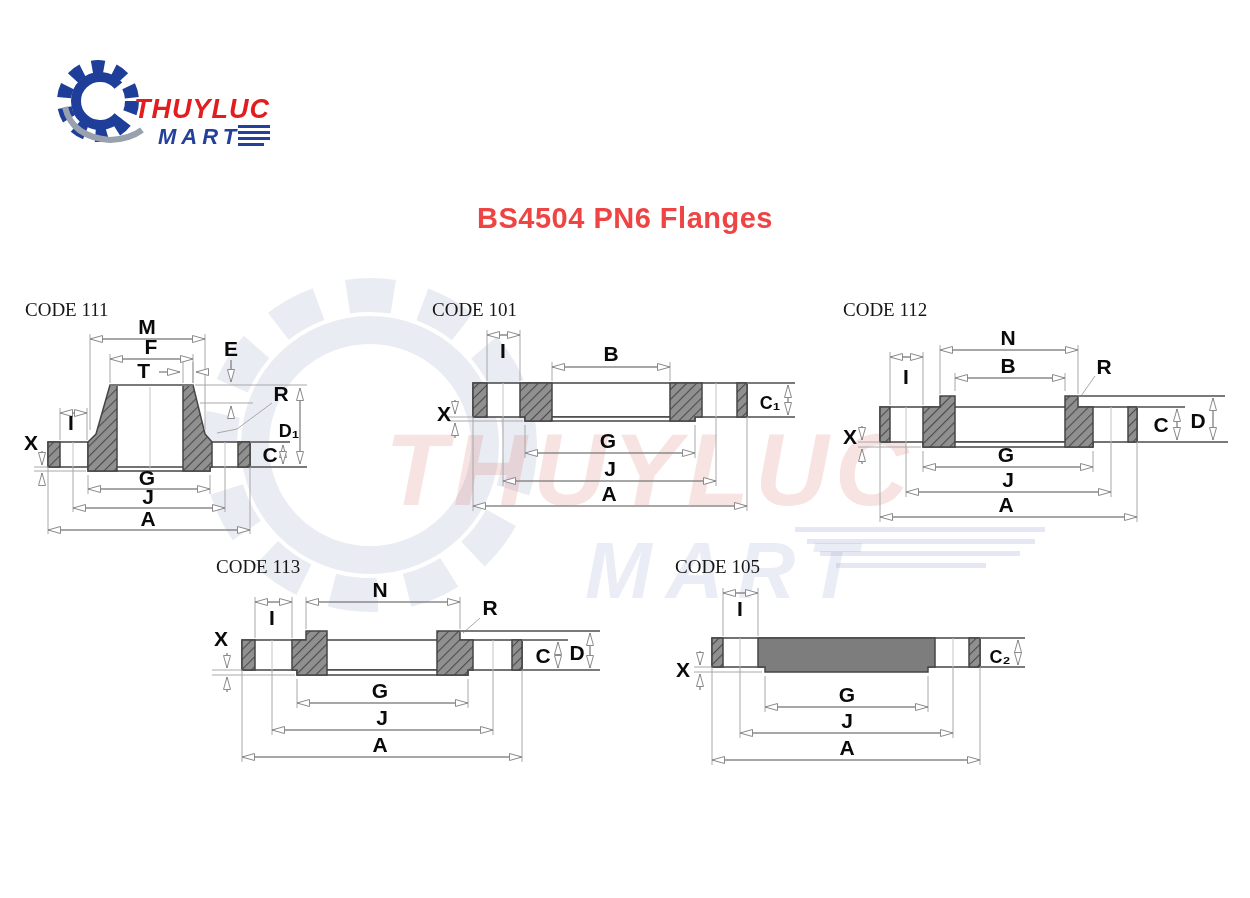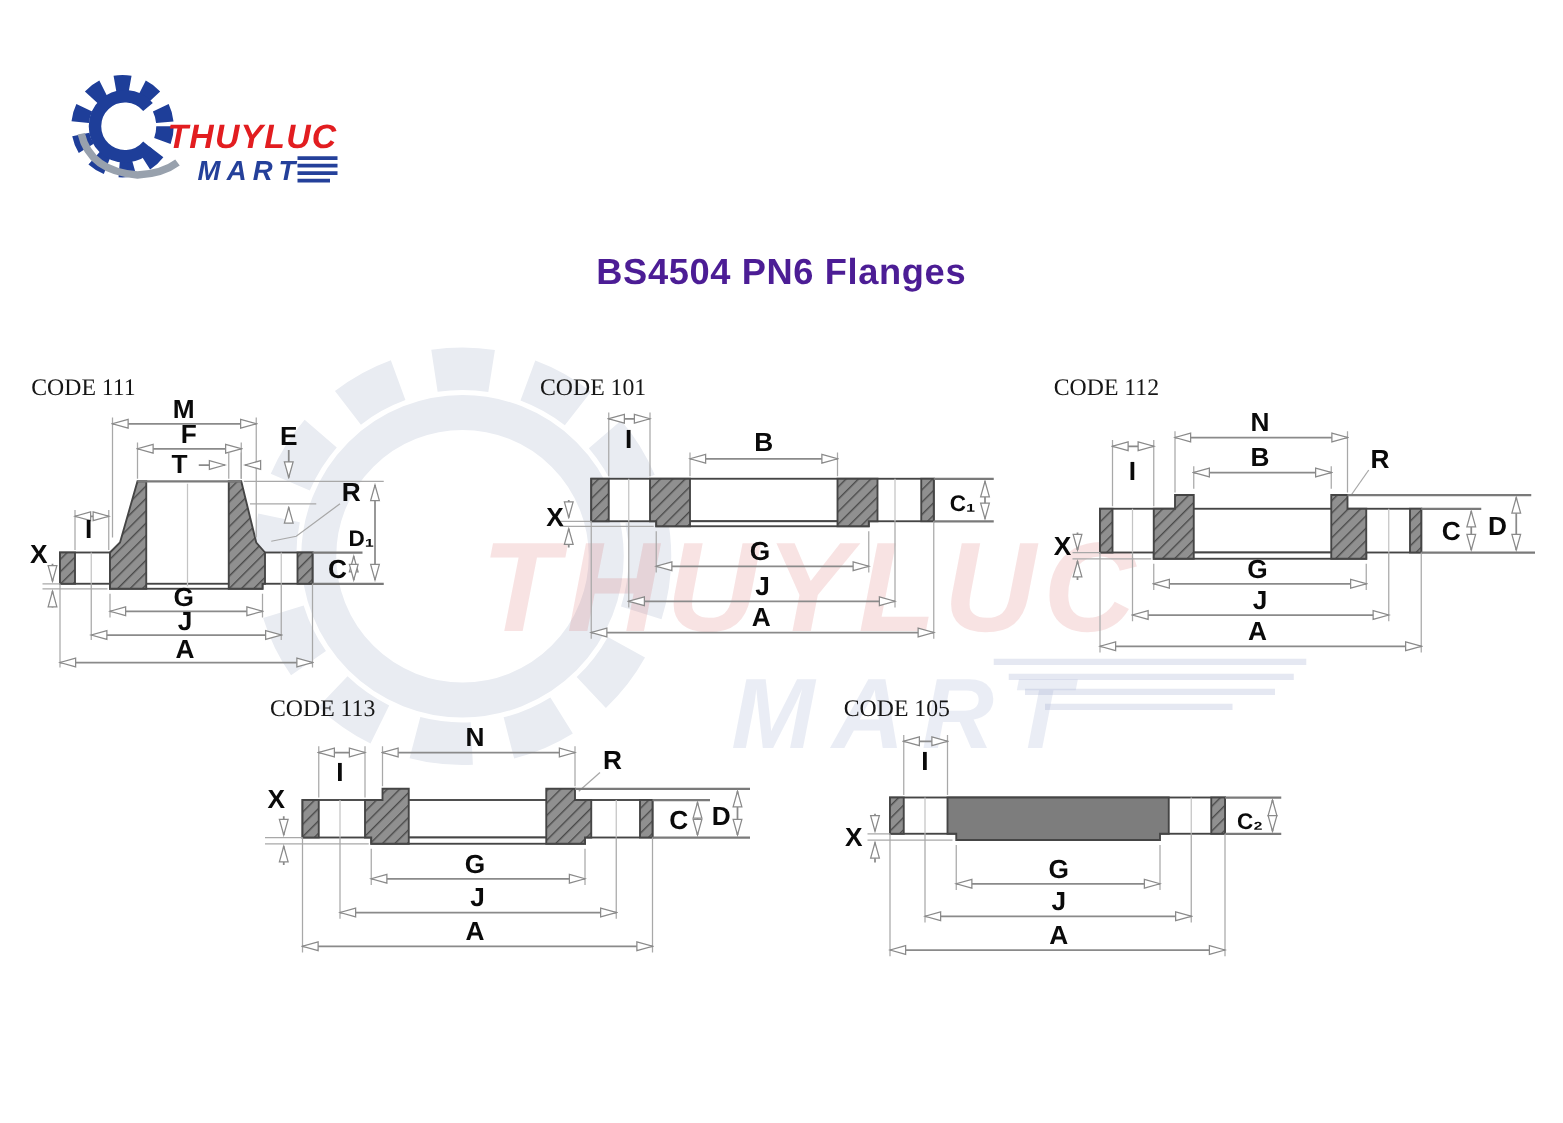--- a/index.html
+++ b/index.html
@@ -12,21 +12,21 @@
   .blind{fill:#7d7d7d;stroke:#454545;stroke-width:1.5;}
   .dim{stroke:#8a8a8a;stroke-width:1.4;fill:none;marker-start:url(#aS);marker-end:url(#aE);}
   .arrE{stroke:#8a8a8a;stroke-width:1.4;fill:none;marker-end:url(#aE);}
   .ext{stroke:#a8a8a8;stroke-width:1;fill:none;}
   .plane{stroke:#7a7a7a;stroke-width:1.8;fill:none;}
   .cl{stroke:#c4c4c4;stroke-width:1;fill:none;}
   .lbl{font:bold 21px "Liberation Sans","DejaVu Sans",sans-serif;fill:#0a0a0a;}
   .lblsm{font:bold 18px "Liberation Sans","DejaVu Sans",sans-serif;fill:#0a0a0a;}
   .code{font:19px "Liberation Serif","DejaVu Serif",serif;fill:#161616;}
   .mid{text-anchor:middle;}
-  #title{left:0;right:0;top:202px;text-align:center;font-weight:bold;font-size:29px;color:#4c1d95;letter-spacing:0.5px;}
+  #title{left:0;right:0;top:202px;text-align:center;font-weight:bold;font-size:29px;color:#ef4444;letter-spacing:0.5px;}
   
   .logo-brand{font:italic bold 27px "Liberation Sans","DejaVu Sans",sans-serif;fill:#e21d20;letter-spacing:1px;}
   .logo-sub{font:italic bold 22px "Liberation Sans","DejaVu Sans",sans-serif;fill:#24409a;letter-spacing:5px;}
   
   .wm-brand{font:italic bold 102px "Liberation Sans","DejaVu Sans",sans-serif;fill:rgba(214,80,80,0.16);letter-spacing:6px;}
   .wm-sub{font:italic bold 80px "Liberation Sans","DejaVu Sans",sans-serif;fill:rgba(140,155,200,0.18);letter-spacing:14px;}
   .wm-stroke{stroke:#e9ecf2;fill:none;}
   .speed{fill:rgba(150,165,205,0.25);}
 </style>
 </head>

